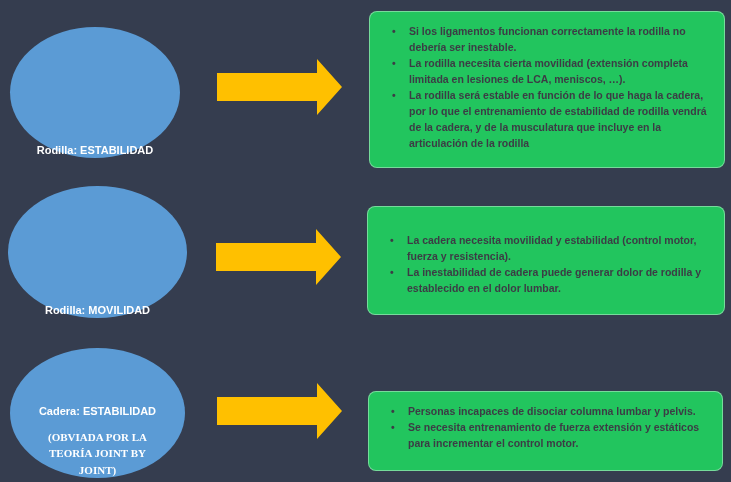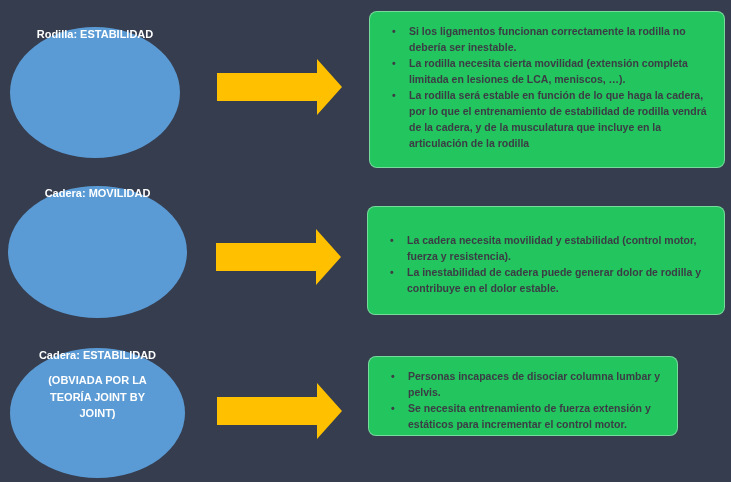--- a/index.html
+++ b/index.html
@@ -5,44 +5,44 @@
   html,body { margin:0; padding:0; background:#353D4F; }
   .canvas {
     position:relative; width:731px; height:482px; overflow:hidden;
     background:#353D4F;
     font-family:"Liberation Sans", sans-serif;
   }
 
   
   .ellipse {
     position:absolute; background:#5B9BD5; border-radius:50%;
-    display:flex; flex-direction:column; align-items:center; justify-content:flex-start;
+    display:flex; flex-direction:column; align-items:center; justify-content:flex-end;
     text-align:center; color:#FFFFFF; font-weight:bold; font-size:11px;
   }
   .e1 { left:10px;  top:27px;  width:170px; height:131px; }
   .e2 { left:8px;   top:186px; width:179px; height:132px; }
   .e3 { left:10px;  top:348px; width:175px; height:130px; }
   .ellipse-label    { max-width:126px; line-height:1.4; }
-  .ellipse-sublabel { max-width:116px; line-height:1.5; margin-top:9px; }
+  .ellipse-sublabel { max-width:116px; line-height:1.5; margin-top:9px;font-family:Liberation Serif, serif; }
 
   
   .arrow { position:absolute; width:126px; height:58px; }
   .a1 { left:217px; top:58px;  }
   .a2 { left:216px; top:228px; }
   .a3 { left:217px; top:382px; }
 
   
   .box {
     position:absolute; background:#22c55e; border-radius:8px;
     border:1px solid rgba(255,255,255,0.38);
     box-sizing:border-box; color:#3C3C45; font-weight:bold; font-size:10.5px;
   }
   .b1 { left:369px; top:11px;  width:356px; height:157px; padding:11px 14px 0 20px; }
   .b2 { left:367px; top:206px; width:358px; height:109px; padding:25px 14px 0 20px; }
-  .b3 { left:368px; top:356px; width:310px; height:80px;  padding:11px 14px 4px 20px; }
+  .b3 { left:368px; top:391px; width:355px; height:80px;  padding:11px 14px 4px 20px; }
 
   ul.bullets { margin:0; padding:0; list-style:none; }
   ul.bullets li { position:relative; padding-left:19px; line-height:16px; }
   ul.bullets li::before { content:"\2022"; position:absolute; left:2px; }
 </style>
 </head>
 <body>
 
 <div class="canvas">
 
@@ -54,29 +54,29 @@
   </svg>
   <div class="box b1">
     <ul class="bullets">
       <li>Si los ligamentos funcionan correctamente la rodilla no debería ser inestable.</li>
       <li>La rodilla necesita cierta movilidad (extensión completa limitada en lesiones de LCA, meniscos, …).</li>
       <li>La rodilla será estable en función de lo que haga la cadera, por lo que el entrenamiento de estabilidad de rodilla vendrá de la cadera, y de la musculatura que incluye en la articulación de la rodilla</li>
     </ul>
   </div>
 
   <div class="ellipse e2">
-    <div class="ellipse-label">Cadera: MOVILIDAD</div>
+    <div class="ellipse-label">Rodilla: MOVILIDAD</div>
   </div>
   <svg class="arrow a2" viewBox="0 0 126 58">
     <polygon points="0,15 100,15 100,1 125,29 100,57 100,43 0,43" fill="#FFC000"></polygon>
   </svg>
   <div class="box b2">
     <ul class="bullets">
       <li>La cadera necesita movilidad y estabilidad (control motor, fuerza y resistencia).</li>
-      <li>La inestabilidad de cadera puede generar dolor de rodilla y contribuye en el dolor estable.</li>
+      <li>La inestabilidad de cadera puede generar dolor de rodilla y establecido en el dolor lumbar.</li>
     </ul>
   </div>
 
   <div class="ellipse e3">
     <div class="ellipse-label">Cadera: ESTABILIDAD</div>
     <div class="ellipse-sublabel">(OBVIADA POR LA TEORÍA JOINT BY JOINT)</div>
   </div>
   <svg class="arrow a3" viewBox="0 0 126 58">
     <polygon points="0,15 100,15 100,1 125,29 100,57 100,43 0,43" fill="#FFC000"></polygon>
   </svg>

